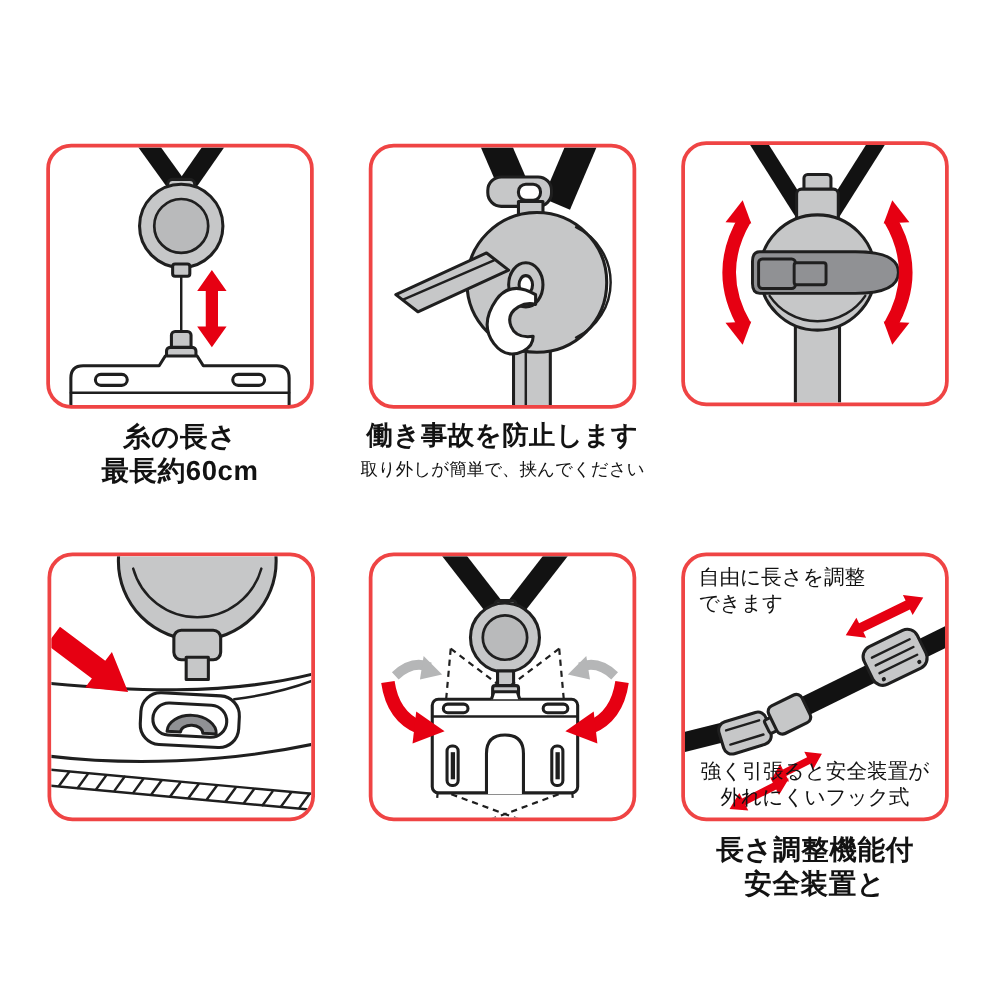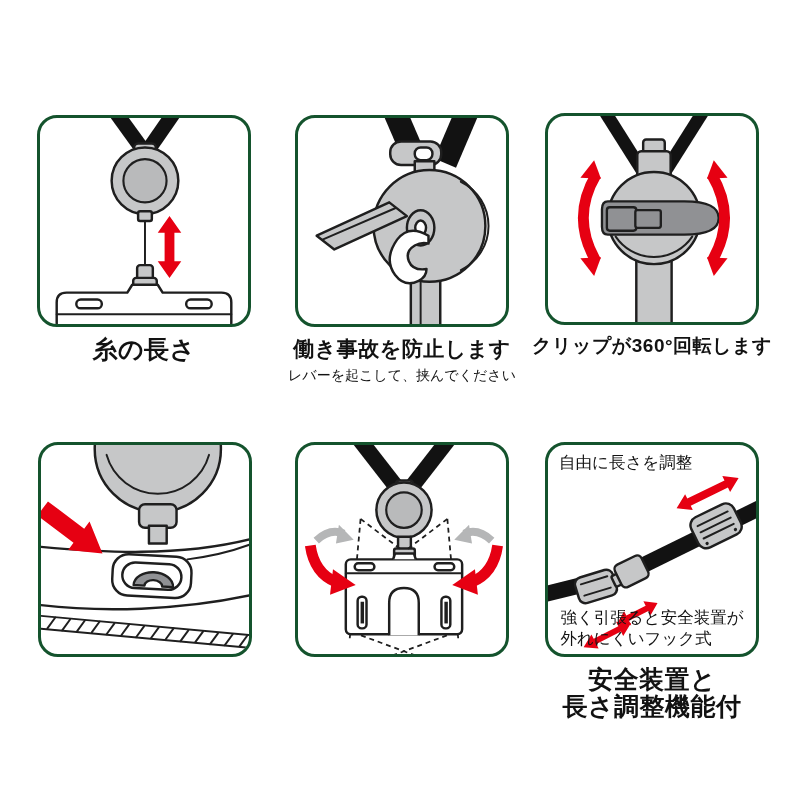--- a/index.html
+++ b/index.html
@@ -4,37 +4,37 @@
 <style>
   :root{
     --background:#ffffff; --accent-red:#e60012; --gray-light:#c6c7c8; --gray-mid:#b9babb;
     --gray-dark:#909194; --outline:#1f1f1f; --strap-black:#121212; --text:#121212; --gray-arrow:#b5b6b7;
   }
   *{margin:0;padding:0;box-sizing:border-box}
   html,body{width:800px;height:800px;background:var(--background);
     font-family:"Liberation Sans","DejaVu Sans",sans-serif;color:var(--text);}
   .canvas{position:relative;width:800px;height:800px;overflow:hidden;}
   .cell{position:absolute;width:214px;}
-  .panel{position:relative;width:214px;border:3px solid #14532d;border-radius:20px;
+  .panel{position:relative;width:214px;border:3px solid #ef4444;border-radius:20px;
     overflow:hidden;background:#fff;}
   .row1 .panel{height:212px}
   .row2 .panel{height:215px}
   .panel svg{display:block;width:100%;height:100%;}
   .caption{position:absolute;left:50%;transform:translateX(-50%);white-space:nowrap;
     text-align:center;font-weight:bold;letter-spacing:.5px;color:var(--text);}
   .row1 .caption{top:221px}
   .row2 .caption{top:224px}
-  .cap-22{font-size:25px;line-height:27px}
+  .cap-22{font-size:22px;line-height:27px}
   .cap-21{font-size:21px;line-height:26px}
   .cap-19{font-size:19px;line-height:24px}
   .cap-18{font-size:18px;line-height:26px}
   .subcaption{font-size:14px;font-weight:normal;letter-spacing:0;margin-top:4px;line-height:18px}
   .note{position:absolute;font-size:16.5px;font-weight:normal;line-height:21px;color:var(--text);}
   .note-top{top:7px;left:11px;text-align:left;}
-  .note-bottom{bottom:5px;left:50%;transform:translateX(-50%);text-align:left;white-space:nowrap;}
+  .note-bottom{bottom:5px;left:50%;transform:translateX(-50%);text-align:center;white-space:nowrap;}
   
   .gl{fill:var(--gray-light);stroke:var(--outline);stroke-width:2.5;stroke-linejoin:round}
   .gm{fill:var(--gray-mid);stroke:var(--outline);stroke-width:2.2}
   .gd{fill:var(--gray-dark);stroke:var(--outline);stroke-width:2.4;stroke-linejoin:round}
   .wt{fill:#fff;stroke:var(--outline);stroke-width:2.5;stroke-linejoin:round}
   .ln{fill:none;stroke:var(--outline);stroke-width:2;stroke-linecap:round}
   .red{fill:var(--accent-red)}
   .redarc{fill:none;stroke:var(--accent-red);stroke-width:11}
   .strapline{fill:none;stroke:var(--strap-black)}
   .dash{fill:none;stroke:var(--outline);stroke-width:1.8;stroke-dasharray:5 4}
@@ -68,20 +68,21 @@
         <g>
           <path class="wt" d="M16,212 L16,188 Q16,178 26,178 L88,178 L93,170 L119,170 L124,178 L184,178 Q194,178 194,188 L194,212 Z"></path>
           <line class="ln" x1="16" y1="200" x2="194" y2="200" stroke-width="1.6"></line>
           <rect class="wt" stroke-width="2" x="36" y="185" width="26" height="9" rx="4.5"></rect>
           <rect class="wt" stroke-width="2" x="148" y="185" width="26" height="9" rx="4.5"></rect>
         </g>
       </svg>
     </div>
     <div class="caption cap-22">
       <div>糸の長さ</div>
+      <div>最長約60cm</div>
     </div>
   </section>
 
   <section class="cell row1" style="left:295px;top:115px">
     <div class="panel">
       <svg viewBox="0 0 210 210">
         <g>
           <path class="strapline" stroke-width="24" d="M97,-8 L116,36"></path>
           <path class="strapline" stroke-width="24" d="M172,-8 L149,46"></path>
         </g>
@@ -100,21 +101,21 @@
         <g>
           <ellipse class="gl" cx="124" cy="112" rx="14" ry="18"></ellipse>
           <ellipse class="wt" stroke-width="2" cx="124" cy="112" rx="5.5" ry="7.5"></ellipse>
         </g>
         <path class="wt" stroke-width="2.2" d="M100,124 q-14,20 -2,36 q10,13 24,6 q8,-4 8,-12 q-14,2 -18,-8 q-4,-10 6,-16 q7,-4 14,-2 l0,-8 q-20,-12 -32,4 z"></path>
         <line class="ln" stroke-width="1.5" x1="124" y1="168" x2="124" y2="212"></line>
       </svg>
     </div>
     <div class="caption cap-21">
       <div>働き事故を防止します</div>
-      <div class="subcaption">レバーを起こして、挟んでください</div>
+      <div class="subcaption">取り外しが簡単で、挟んでください</div>
     </div>
   </section>
 
   <section class="cell row1" style="left:545px;top:113px">
     <div class="panel">
       <svg viewBox="0 0 210 210">
         <g>
           <path class="strapline" stroke-width="13" d="M56,-6 L99,62"></path>
           <path class="strapline" stroke-width="13" d="M158,-6 L115,62"></path>
         </g>
@@ -136,21 +137,20 @@
           <polygon class="red" points="53,144 32,145 46,163"></polygon>
         </g>
         <g>
           <path class="redarc" d="M166,60 Q192,104 166,148"></path>
           <polygon class="red" points="161,64 182,63 168,45"></polygon>
           <polygon class="red" points="161,144 182,145 168,163"></polygon>
         </g>
       </svg>
     </div>
     <div class="caption cap-19">
-      <div>クリップが360°回転します</div>
     </div>
   </section>
 
   <section class="cell row2" style="left:38px;top:442px">
     <div class="panel">
       <svg viewBox="0 0 210 212">
         <g>
           <circle class="gl" cx="118" cy="4" r="64"></circle>
           <path class="ln" stroke-width="1.8" d="M66,10 A54,54 0 0 0 170,10"></path>
           <rect class="gl" x="99" y="60" width="38" height="24" rx="6"></rect>
@@ -258,25 +258,26 @@
         </g>
         <g transform="translate(32,198) rotate(-27)">
           <polygon class="red" points="0,8 13,0 13,5 41,5 41,0 54,8 41,16 41,11 13,11 13,16"></polygon>
         </g>
         <g transform="translate(66,174) rotate(-27)">
           <polygon class="red" points="0,8 12,0 12,5 34,5 34,0 46,8 34,16 34,11 12,11 12,16"></polygon>
         </g>
       </svg>
       <div class="note note-top">
         <div>自由に長さを調整</div>
+        <div>できます</div>
       </div>
       <div class="note note-bottom">
         <div>強く引張ると安全装置が</div>
         <div>外れにくいフック式</div>
       </div>
     </div>
     <div class="caption cap-22">
+      <div>長さ調整機能付</div>
       <div>安全装置と</div>
-      <div>長さ調整機能付</div>
     </div>
   </section>
 
 </div>
 
 </body></html>

